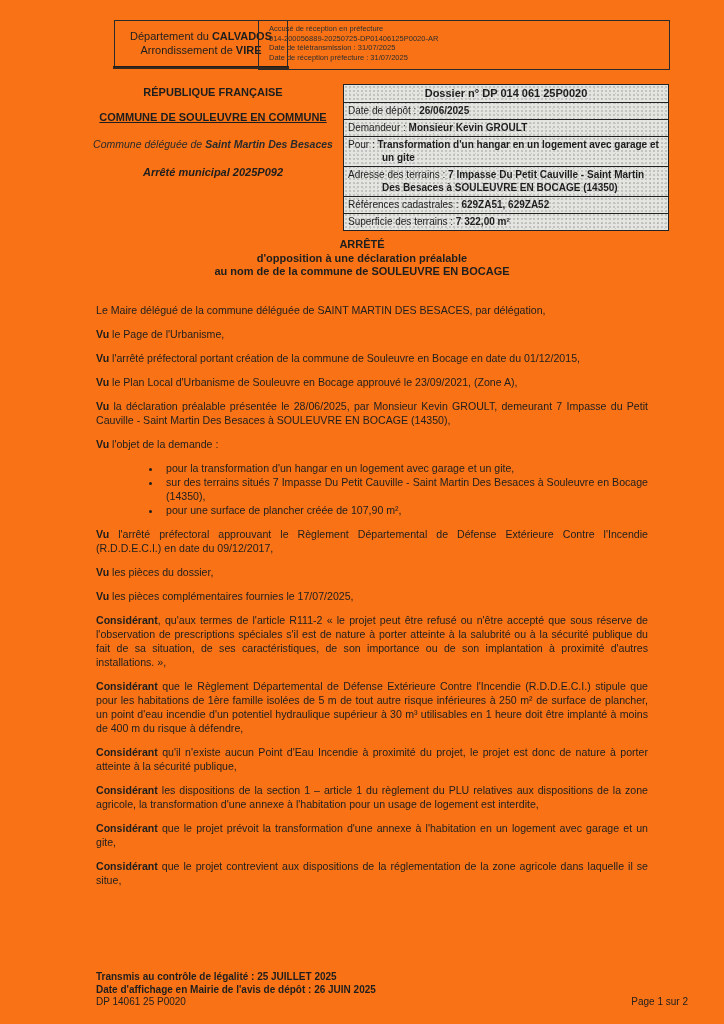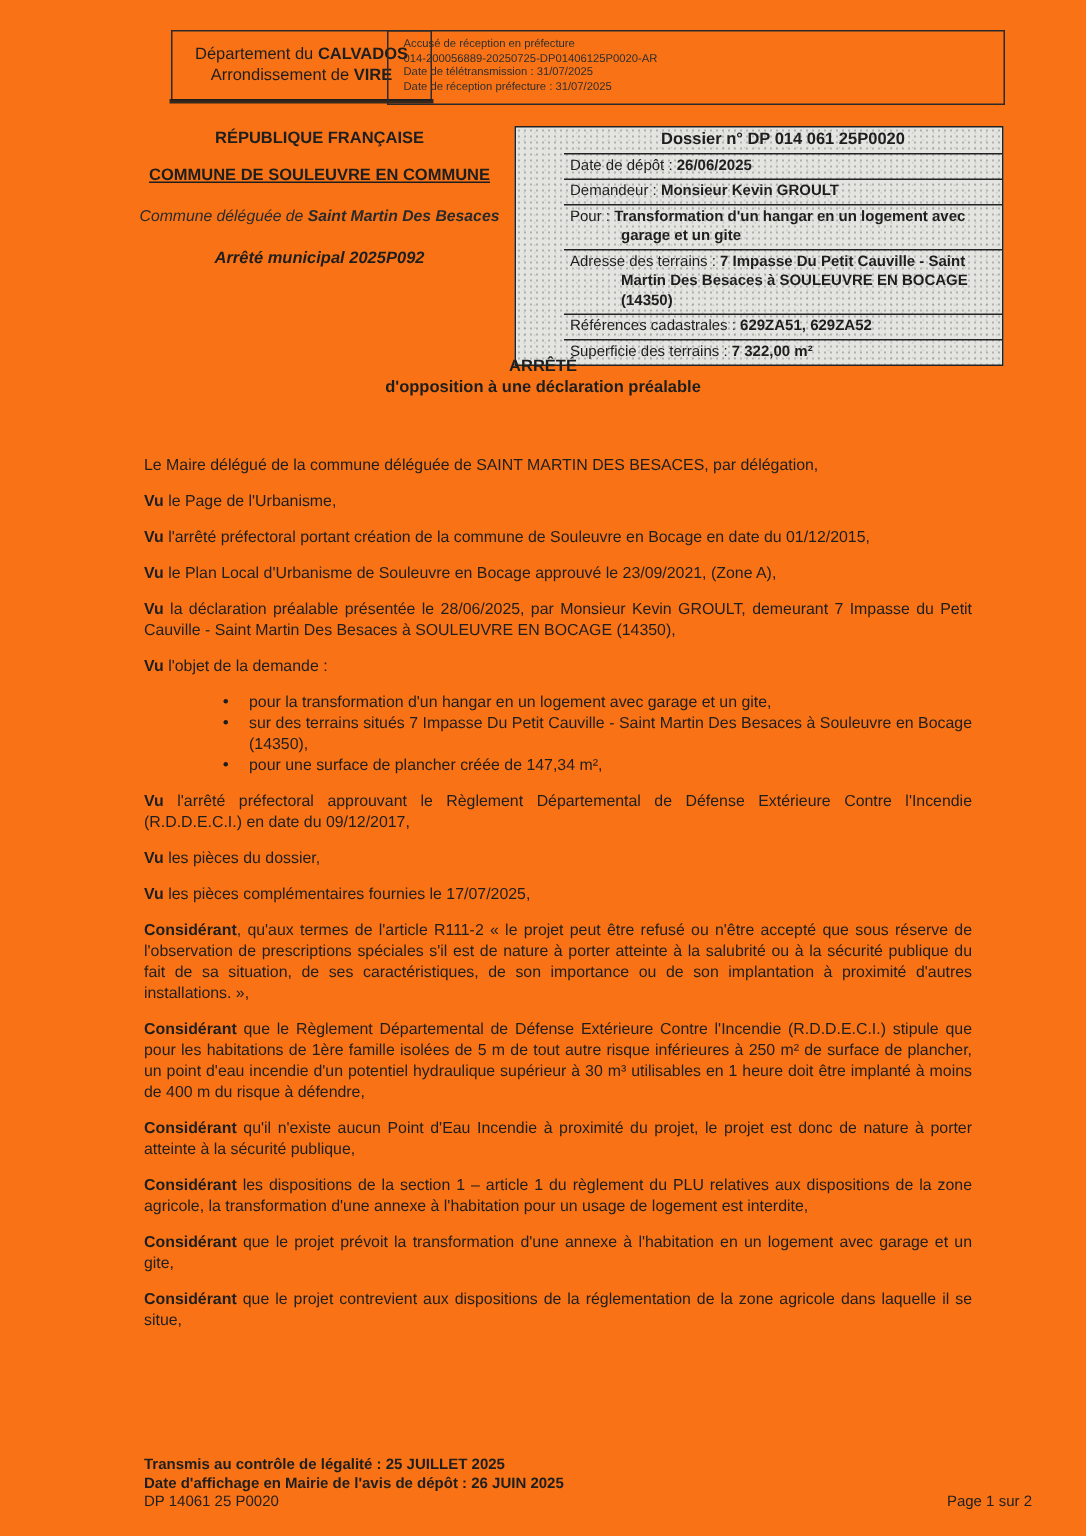--- a/index.html
+++ b/index.html
@@ -30,21 +30,20 @@
 
   .dossier-table {
     position:absolute; left:343px; top:84px; width:326px;
     border:1.5px solid #222; box-sizing:border-box; font-size:10px;
     background-color:#e4e4e0;
     background-image:
       radial-gradient(rgba(40,40,40,.28) .6px, transparent .9px),
       radial-gradient(rgba(70,70,70,.2) .5px, transparent .8px);
     background-size:4px 4px, 7px 5px;
     background-position:0 0, 2px 1px;
-    padding-left:32px;
   }
   .t-header { text-align:center; font-weight:bold; font-size:11px; padding:2px 2px 3px; border-bottom:1px solid #222; }
   .t-row { padding:1px 4px 2px 38px; text-indent:-34px; border-bottom:1px solid #222; line-height:13px; }
   .t-row:last-child { border-bottom:none; }
 
   
   .title-block { position:absolute; top:238px; left:0; width:100%; text-align:center; font-weight:bold; font-size:11px; line-height:13.5px; }
 
   
   .document-body { position:absolute; top:303px; left:96px; width:552px; font-size:10.6px; line-height:14px; text-align:justify; }
@@ -94,33 +93,34 @@
         <div class="t-row"><span class="t-label">Pour : </span><strong class="t-value">Transformation d'un hangar en un logement avec garage et un gite</strong></div>
         <div class="t-row"><span class="t-label">Adresse des terrains : </span><strong class="t-value">7 Impasse Du Petit Cauville - Saint Martin Des Besaces à SOULEUVRE EN BOCAGE (14350)</strong></div>
         <div class="t-row"><span class="t-label">Références cadastrales : </span><strong class="t-value">629ZA51, 629ZA52</strong></div>
         <div class="t-row"><span class="t-label">Superficie des terrains : </span><strong class="t-value">7 322,00 m²</strong></div>
       </div>
   </div>
 
   <div class="title-block">
     <div>ARRÊTÉ</div>
     <div>d'opposition à une déclaration préalable</div>
+    <div>au nom de de la commune de SOULEUVRE EN BOCAGE</div>
   </div>
 
   <div class="document-body">
       <p class="body-p bold-p"><span>Le Maire délégué de la commune déléguée de SAINT MARTIN DES BESACES, par délégation,</span></p>
       <p class="body-p"><strong class="lead">Vu</strong><span> le Page de l'Urbanisme,</span></p>
       <p class="body-p"><strong class="lead">Vu</strong><span> l'arrêté préfectoral portant création de la commune de Souleuvre en Bocage en date du 01/12/2015,</span></p>
       <p class="body-p"><strong class="lead">Vu</strong><span> le Plan Local d'Urbanisme de Souleuvre en Bocage approuvé le 23/09/2021, (Zone A),</span></p>
       <p class="body-p"><strong class="lead">Vu</strong><span> la déclaration préalable présentée le 28/06/2025, par Monsieur Kevin GROULT, demeurant 7 Impasse du Petit Cauville - Saint Martin Des Besaces à SOULEUVRE EN BOCAGE (14350),</span></p>
       <p class="body-p"><strong class="lead">Vu</strong><span> l'objet de la demande :</span></p>
       <ul class="bullets">
         <li>pour la transformation d'un hangar en un logement avec garage et un gite,</li>
         <li>sur des terrains situés 7 Impasse Du Petit Cauville - Saint Martin Des Besaces à Souleuvre en Bocage (14350),</li>
-        <li>pour une surface de plancher créée de 147,34 m²,</li>
+        <li>pour une surface de plancher créée de 107,90 m²,</li>
       </ul>
       <p class="body-p"><strong class="lead">Vu</strong><span> l'arrêté préfectoral approuvant le Règlement Départemental de Défense Extérieure Contre l'Incendie (R.D.D.E.C.I.) en date du 09/12/2017,</span></p>
       <p class="body-p"><strong class="lead">Vu</strong><span> les pièces du dossier,</span></p>
       <p class="body-p"><strong class="lead">Vu</strong><span> les pièces complémentaires fournies le 17/07/2025,</span></p>
       <p class="body-p"><strong class="lead">Considérant</strong><span>, qu'aux termes de l'article R111-2 « le projet peut être refusé ou n'être accepté que sous réserve de l'observation de prescriptions spéciales s'il est de nature à porter atteinte à la salubrité ou à la sécurité publique du fait de sa situation, de ses caractéristiques, de son importance ou de son implantation à proximité d'autres installations. »,</span></p>
       <p class="body-p"><strong class="lead">Considérant</strong><span> que le Règlement Départemental de Défense Extérieure Contre l'Incendie (R.D.D.E.C.I.) stipule que pour les habitations de 1ère famille isolées de 5 m de tout autre risque inférieures à 250 m² de surface de plancher, un point d'eau incendie d'un potentiel hydraulique supérieur à 30 m³ utilisables en 1 heure doit être implanté à moins de 400 m du risque à défendre,</span></p>
       <p class="body-p"><strong class="lead">Considérant</strong><span> qu'il n'existe aucun Point d'Eau Incendie à proximité du projet, le projet est donc de nature à porter atteinte à la sécurité publique,</span></p>
       <p class="body-p"><strong class="lead">Considérant</strong><span> les dispositions de la section 1 – article 1 du règlement du PLU relatives aux dispositions de la zone agricole, la transformation d'une annexe à l'habitation pour un usage de logement est interdite,</span></p>
       <p class="body-p"><strong class="lead">Considérant</strong><span> que le projet prévoit la transformation d'une annexe à l'habitation en un logement avec garage et un gite,</span></p>
       <p class="body-p"><strong class="lead">Considérant</strong><span> que le projet contrevient aux dispositions de la réglementation de la zone agricole dans laquelle il se situe,</span></p>

